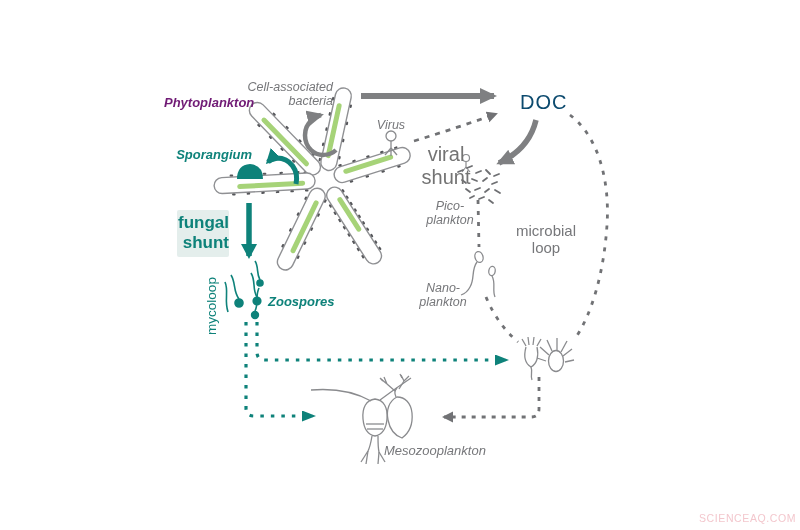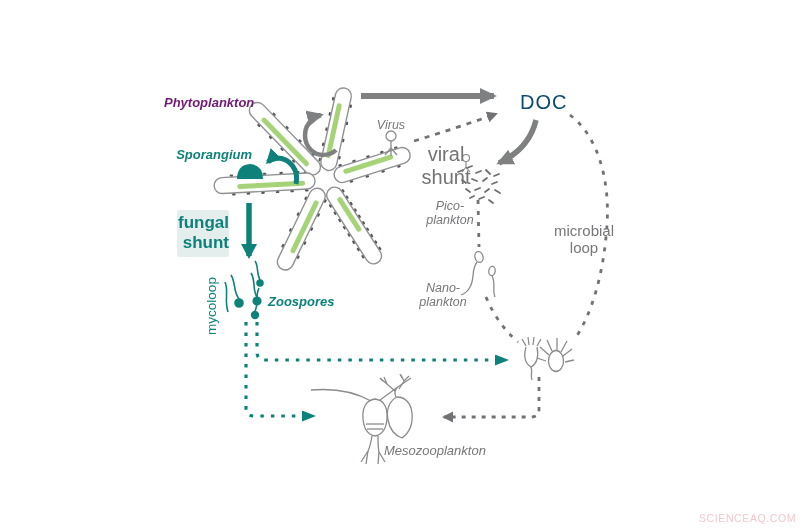--- a/index.html
+++ b/index.html
@@ -10,21 +10,21 @@
   .gi{color:#76777a;font-style:italic;font-size:12.5px;}
   .cx{transform:translateX(-50%);text-align:center;}
   .teal{color:#0e827a;}
   .bi{font-weight:bold;font-style:italic;font-size:13px;}
   #lbl-phyto{left:164px;top:96px;color:#701a75;}
   #lbl-cellbact{right:467px;top:80px;text-align:right;}
   #lbl-virus{left:391px;top:118px;}
   #lbl-doc{left:520px;top:91px;font-size:20px;color:#0c4a6e;letter-spacing:1px;}
   #lbl-viralshunt{left:446px;top:143px;font-size:20px;color:#737373;}
   #lbl-pico{left:450px;top:199px;}
-  #lbl-microloop{left:546px;top:222px;font-size:15px;color:#76777a;margin-left:38px;}
+  #lbl-microloop{left:546px;top:222px;font-size:15px;color:#76777a;}
   #lbl-nano{left:443px;top:281px;}
   #lbl-sporangium{right:548px;top:148px;text-align:right;}
   #fungal-box{left:177px;top:210px;width:52px;padding:3px 0 4px;background:#e4eeec;
               border-radius:2px;font-weight:bold;font-size:17px;text-align:right;line-height:1.18;}
   #lbl-mycoloop{left:212px;top:306px;transform:translate(-50%,-50%) rotate(-90deg);font-size:13.5px;}
   #lbl-zoospores{left:268px;top:295px;}
   #lbl-microzoo{left:591px;top:365px;}
   #lbl-meso{left:384px;top:444px;font-size:13px;}
   #watermark{left:699px;top:512px;color:#f3c7cd;font-size:10.5px;letter-spacing:0.6px;}
 </style>
@@ -202,20 +202,24 @@
     <path d="M260,280 C256,273 259,267 255,261" fill="none"></path>
     <path d="M228,312 C224,300 229,291 225,282" fill="none"></path>
   </g>
 
   <path d="M257,322 L257,352 Q257,360 265,360 L506,360" fill="none" stroke="#0e827a" stroke-width="3.2" stroke-dasharray="3.5 7" marker-end="url(#ah-teal-sm)"></path>
   <path d="M246,322 L246,408 Q246,416 254,416 L313,416" fill="none" stroke="#0e827a" stroke-width="3.2" stroke-dasharray="3.5 7" marker-end="url(#ah-teal-sm)"></path>
 </svg>
 
 <div class="lbl bi" id="lbl-phyto">Phytoplankton</div>
 
+<div class="lbl gi" id="lbl-cellbact">
+  <div>Cell-associated</div>
+  <div>bacteria</div>
+</div>
 
 <div class="lbl gi cx" id="lbl-virus">Virus</div>
 
 <div class="lbl" id="lbl-doc">DOC</div>
 
 <div class="lbl cx" id="lbl-viralshunt">
   <div>viral</div>
   <div>shunt</div>
 </div>
 

